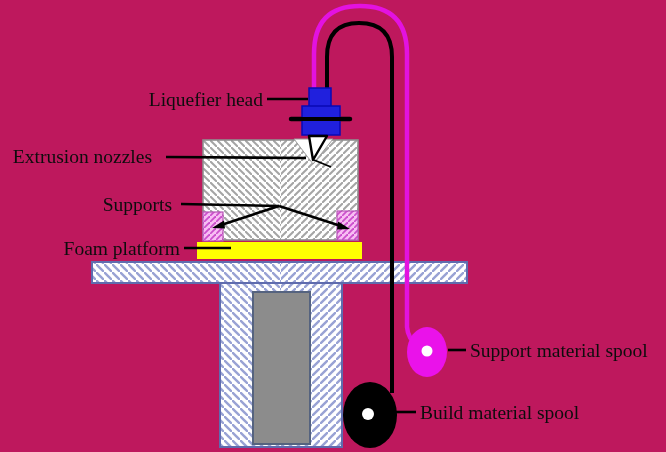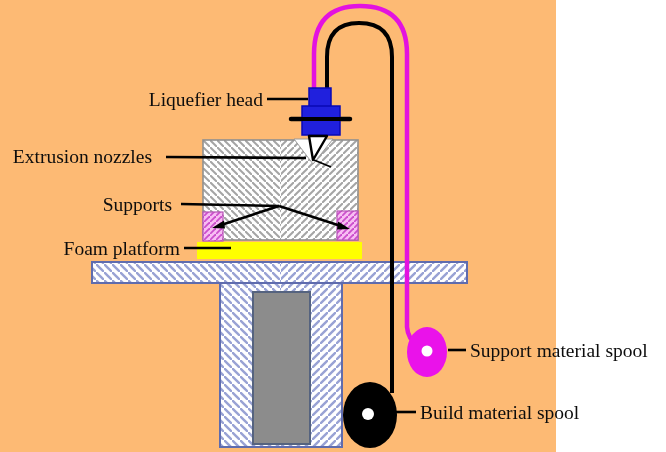--- a/index.html
+++ b/index.html
@@ -1,17 +1,17 @@
 <!DOCTYPE html>
 <html><head>
 <meta charset="utf-8">
 <style>
   html,body{margin:0;padding:0;background:#ffffff;}
   body{width:666px;height:452px;overflow:hidden;}
-  #stage{position:relative;width:556px;height:452px;background:#fdba74;text-align:center;}
+  #stage{position:relative;width:666px;height:452px;background:#be185d;text-align:center;}
   svg text{
     font-family:"Liberation Serif","DejaVu Serif",serif;
     font-size:19.5px;
     fill:#0d0d0d;
   }
 </style>
 </head>
 <body>
 
 <div id="stage">

